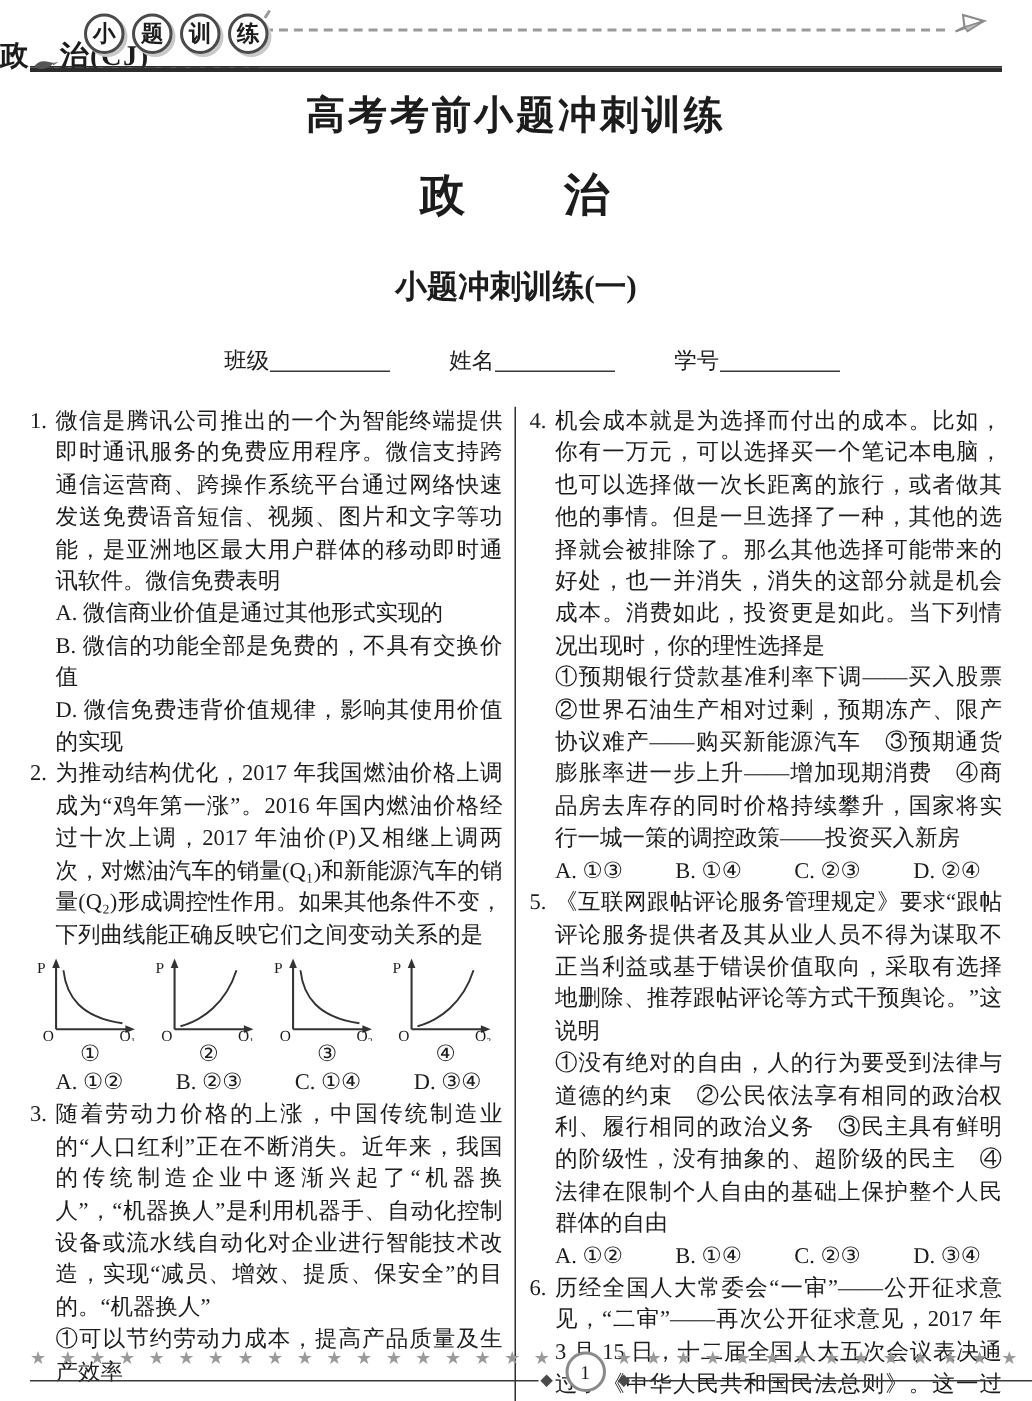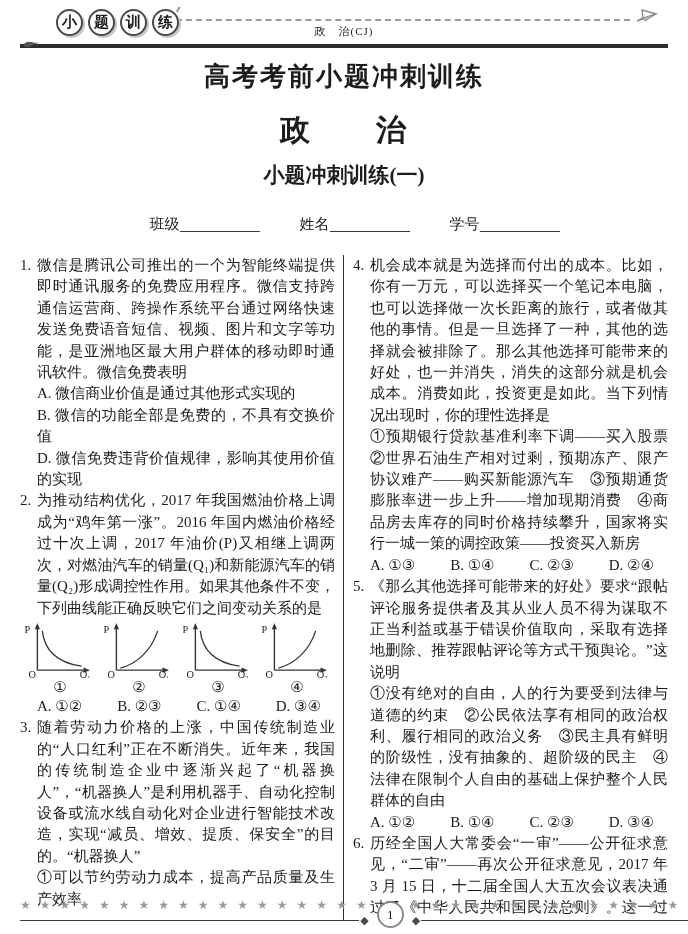--- a/index.html
+++ b/index.html
@@ -19,26 +19,26 @@
   .dash-under { position:absolute; left:30px; top:44px; width:142px; border-top:2px dashed #9a9a9a; }
   .dash-slant { position:absolute; left:166px; top:28px; width:26px; border-top:2px dashed #9a9a9a; transform:rotate(-58deg); transform-origin:left center; }
   .logo { position:absolute; left:56px; top:9px; display:flex; gap:5px; z-index:3; }
   .logo-circle {
     width:27px; height:27px; border:2px solid #4a4a4a; border-radius:50%;
     background:#fff; display:flex; align-items:center; justify-content:center;
     font-weight:bold; font-size:15px; box-shadow:2px 2px 0 #c9c9c9;
   }
   .pen-icon { position:absolute; left:22px; top:36px; z-index:2; }
   .plane-icon { position:absolute; right:30px; top:8px; }
-  .subject-line { position:absolute; left:0; right:0; top:24px; text-align:center; font-weight:normal; font-size:11px; letter-spacing:1px; }
+  .subject-line { position:absolute; left:0; right:0; top:24px; text-align:left; font-weight:bold; font-size:19px; letter-spacing:1px; }
   .double-rule { position:absolute; left:20px; right:20px; top:44px; height:4px; border-top:1.5px solid #2c2c2c; border-bottom:3px solid #2c2c2c; }
   
   .t1 { margin-top:9px; text-align:center; font-size:26px; font-weight:bold; letter-spacing:2px; }
   .t2 { margin-top:16px; text-align:center; font-size:30px; font-weight:bold; letter-spacing:2px; }
-  .t3 { margin-top:10px; text-align:center; font-size:21px; font-weight:bold; }
+  .t3 { margin-top:26px; text-align:center; font-size:21px; font-weight:bold; }
   
   .form-row { margin-top:26px; display:flex; justify-content:center; gap:40px; font-size:15px;padding-left:21px; }
   .blank { display:inline-block; width:80px; border-bottom:1px solid #3a3a3a; height:15px; vertical-align:-3px; }
   
   .columns { margin-top:21px; padding:0 20px; display:flex; height:666px; overflow:hidden; }
   .col { flex:1; font-size:15px; line-height:21.4px; text-align:justify; overflow:hidden; }
   .col-left { padding-right:8px; }
   .col-right { padding-left:9px; }
   .divider { width:1px; background:#2e2e2e; }
   .q { position:relative; padding-left:17px; }
@@ -206,21 +206,21 @@
         <div class="items-inline">①预期银行贷款基准利率下调——买入股票　②世界石油生产相对过剩，预期冻产、限产协议难产——购买新能源汽车　③预期通货膨胀率进一步上升——增加现期消费　④商品房去库存的同时价格持续攀升，国家将实行一城一策的调控政策——投资买入新房</div>
         <div class="choices">
           <span>A. ①③</span>
           <span>B. ①④</span>
           <span>C. ②③</span>
           <span>D. ②④</span>
         </div>
       </div>
 
       <div>
-        <div class="q"><span class="q-num">5.</span><span>《那么其他选择可能带来的好处》要求“跟帖评论服务提供者及其从业人员不得为谋取不正当利益或基于错误价值取向，采取有选择地删除、推荐跟帖评论等方式干预舆论。”这说明</span></div>
+        <div class="q"><span class="q-num">5.</span><span>《互联网跟帖评论服务管理规定》要求“跟帖评论服务提供者及其从业人员不得为谋取不正当利益或基于错误价值取向，采取有选择地删除、推荐跟帖评论等方式干预舆论。”这说明</span></div>
         <div class="items-inline">①没有绝对的自由，人的行为要受到法律与道德的约束　②公民依法享有相同的政治权利、履行相同的政治义务　③民主具有鲜明的阶级性，没有抽象的、超阶级的民主　④法律在限制个人自由的基础上保护整个人民群体的自由</div>
         <div class="choices">
           <span>A. ①②</span>
           <span>B. ①④</span>
           <span>C. ②③</span>
           <span>D. ③④</span>
         </div>
       </div>
 
       <div>

